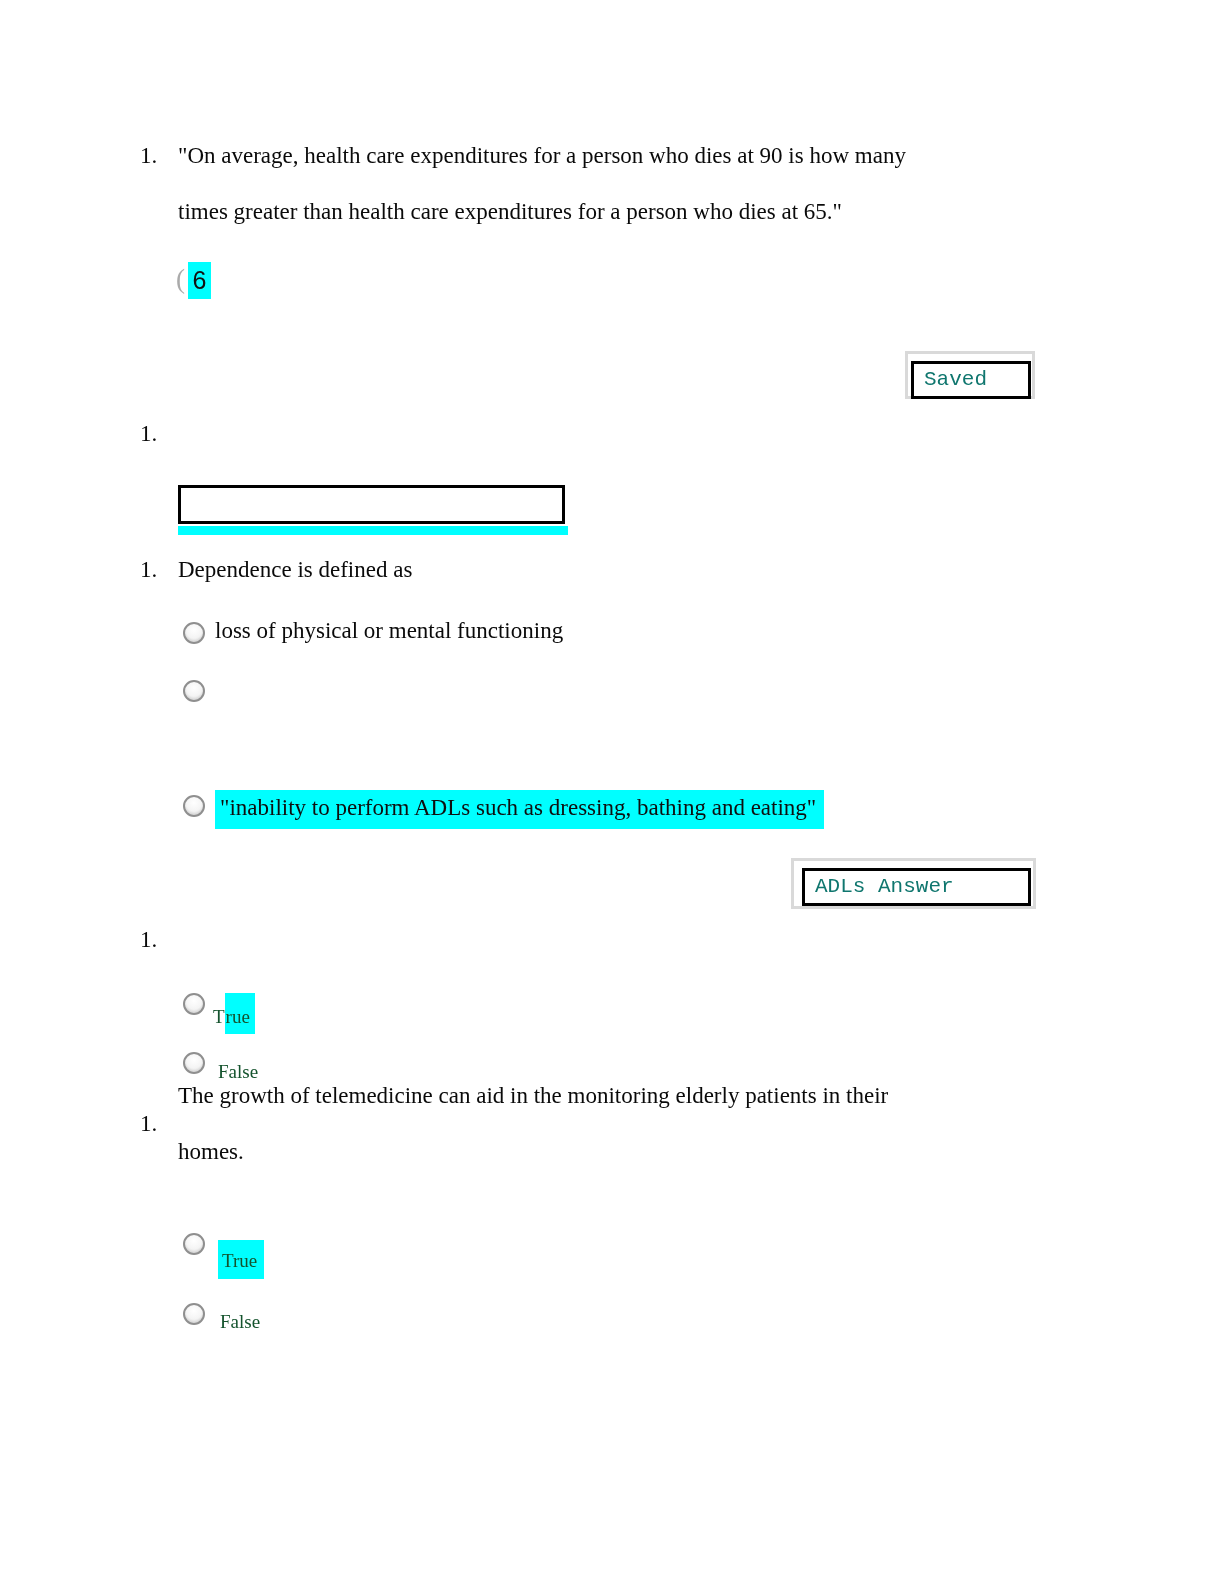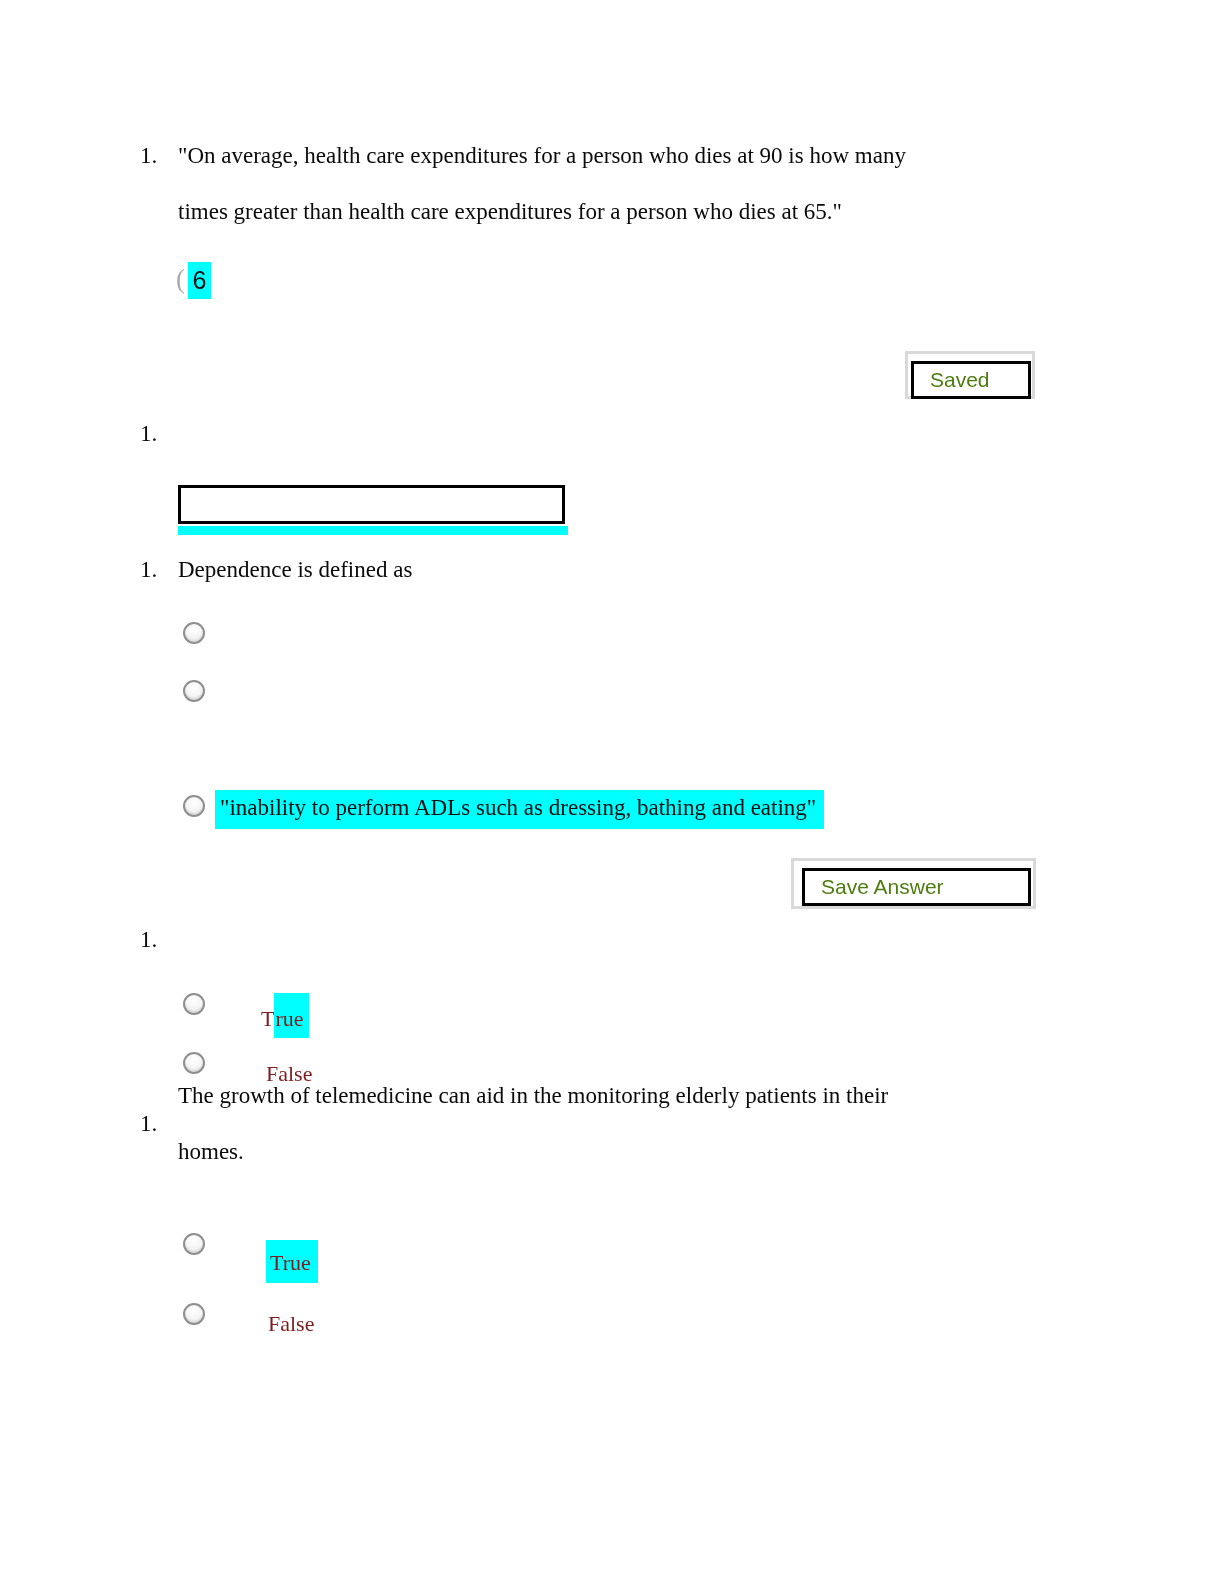--- a/index.html
+++ b/index.html
@@ -23,22 +23,22 @@
   }
   .hl6 {
     position:absolute; left:188px; top:262px; width:23px; height:37px;
     background:#00ffff; font-family:"Liberation Sans", sans-serif;
     font-size:25px; color:#111111; text-align:center; line-height:37px;
   }
   
   .btn-outer { position:absolute; border:3px solid #d9d9d9; background:#ffffff; }
   .btn {
     position:absolute; border:3px solid #000000; background:#ffffff;
-    font-family:Liberation Sans, sans-serif; font-size:21px; color:#4d7c0f;
-    text-align:left; padding-left:16px; cursor:pointer;
+    font-family:Liberation Mono, monospace; font-size:21px; color:#0f766e;
+    text-align:left; padding-left:10px; cursor:pointer;
   }
   .btn-saved-outer { left:905px; top:351px; width:130px; height:48px; }
   .btn-saved { left:3px; top:7px; width:120px; height:38px; line-height:32px; }
   .btn-save-answer-outer { left:791px; top:858px; width:245px; height:51px; }
   .btn-save-answer { left:8px; top:7px; width:229px; height:38px; line-height:32px; }
   
   .adl-input {
     position:absolute; left:178px; top:485px; width:387px; height:39px;
     border:3px solid #000000; background:#ffffff; font-size:22px;
     font-family:"Liberation Sans", sans-serif; outline:none;
@@ -59,21 +59,21 @@
   .opt-label {
     position:absolute; left:215px; width:820px;
     font-size:23px; color:#0a0a0a; white-space:pre-line; line-height:56px;
   }
   .opt-label-single { line-height:30px; }
   .hl-opt {
     position:absolute; left:215px; background:#00ffff;
     font-size:23px; color:#0f0f0f; padding:5px 8px 8px 5px; white-space:nowrap;
   }
   
-  .tf-label { position:absolute; font-size:22px; color:#7f1d1d; white-space:nowrap;margin-left:48px; }
+  .tf-label { position:absolute; font-size:19px; color:#14532d; white-space:nowrap; }
   .hl-tall {
     display:inline-block; background:#00ffff;
     padding:13px 5px 6px 1px; margin-top:-13px;
   }
   .hl-tall-full {
     display:inline-block; background:#00ffff;
     padding:10px 7px 7px 4px; margin-top:-10px;
   }
 </style>
 </head>
@@ -92,28 +92,29 @@
   </div>
 
   <div class="qnum" style="top:406px">1.</div>
   <input class="adl-input" type="text" value="" style="">
   <div class="adl-strip"></div>
 
   <div class="qnum" style="top:542px">1.</div>
   <div class="qtext" style="top:542px">Dependence is defined as</div>
 
   <div class="radio" style="left:183px; top:622px"></div>
+  <div class="opt-label opt-label-single" style="top:616px">loss of physical or mental functioning</div>
 
   <div class="radio" style="left:183px; top:680px"></div>
 
   <div class="radio" style="left:183px; top:795px"></div>
   <div class="hl-opt" style="top:790px">"inability to perform ADLs such as dressing, bathing and eating"</div>
 
   <div class="btn-outer btn-save-answer-outer">
-    <button class="btn btn-save-answer">Save Answer</button>
+    <button class="btn btn-save-answer">ADLs Answer</button>
   </div>
 
   <div class="qnum" style="top:912px">1.</div>
 
   <div class="radio" style="left:183px; top:993px"></div>
   <div class="tf-label" style="left:213px; top:1006px"><span>T</span><span class="hl-tall">rue</span></div>
 
   <div class="radio" style="left:183px; top:1052px"></div>
   <div class="tf-label" style="left:218px; top:1061px">False</div>
 

